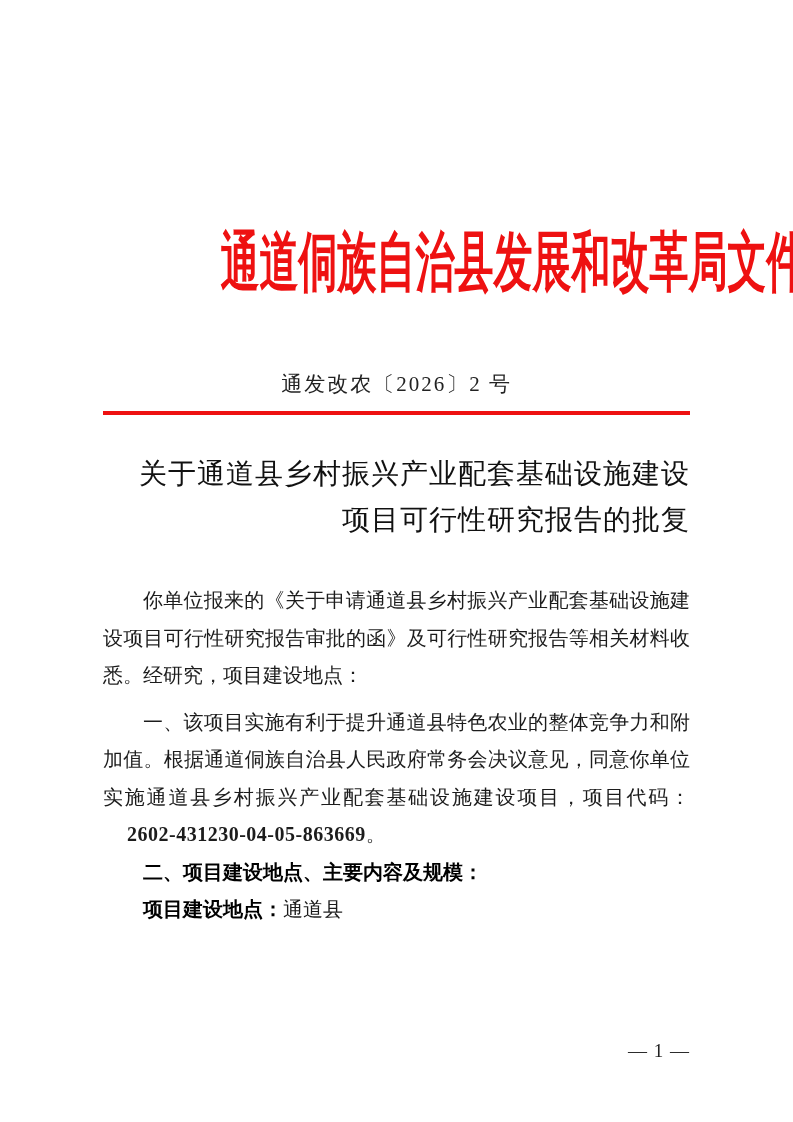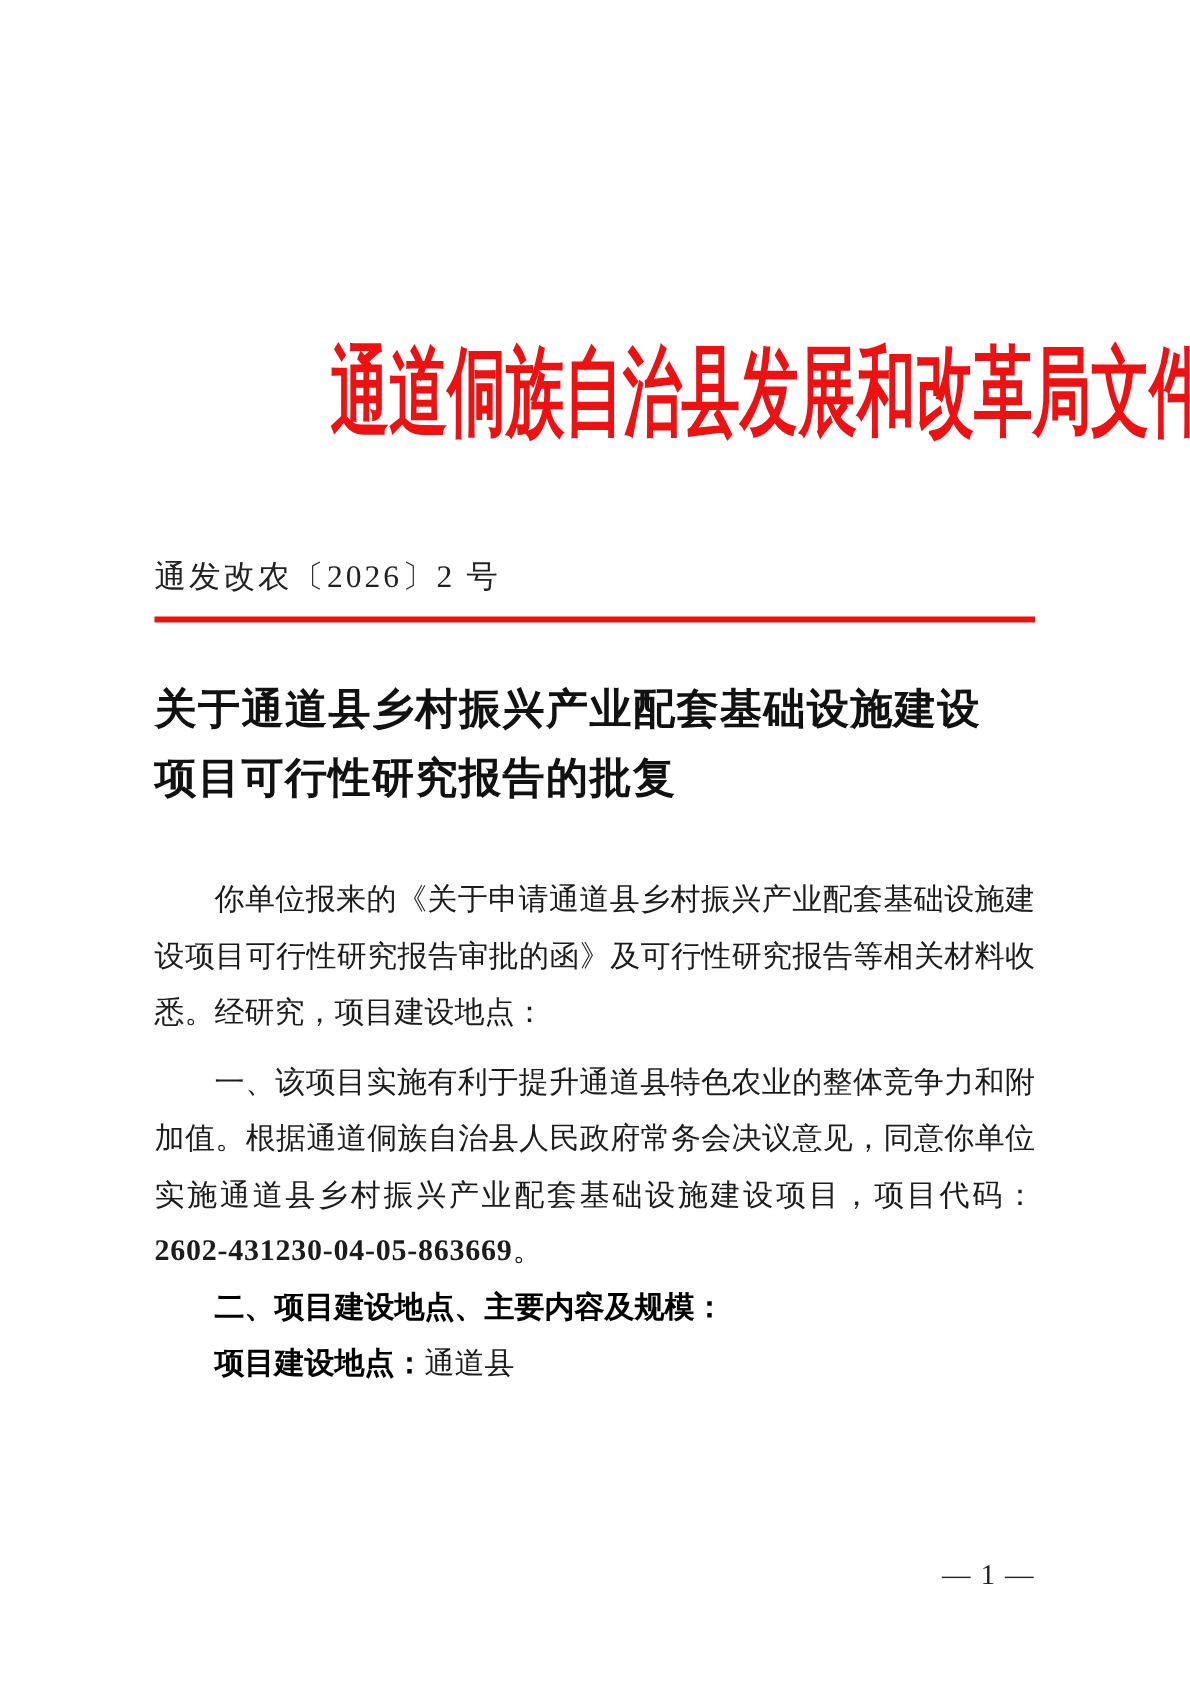--- a/index.html
+++ b/index.html
@@ -31,39 +31,39 @@
     font-weight:bold;
     line-height:65px;
     white-space:nowrap;
     text-align:center;
     transform:scaleX(0.60);
     transform-origin:50% 50%;
     font-family:"Liberation Serif","DejaVu Serif",serif;
   }
   .doc-number{
     margin-top:76px;
-    text-align:left;
+    text-align:center;
     font-size:21px;
     line-height:27px;
     letter-spacing:2px;
     color:#222;
   }
   .red-rule{
     margin-top:13px;
     width:587px;
     height:4px;
     background:var(--accent-red);
     border:none;
   }
   .doc-title{
     margin-top:36px;
-    text-align:left;
+    text-align:right;
     font-size:28px;
     line-height:46px;
-    font-weight:bold;
+    font-weight:normal;
     letter-spacing:1px;
     color:#111;
   }
   .body-text{
     margin-top:39px;
     font-size:20px;
     line-height:37.5px;
     text-align:justify;
     color:#1c1c1c;
   }
@@ -76,20 +76,21 @@
     color:#000;
   }
   .bold-label{
     font-weight:bold;
     color:#000;
   }
   .project-code{
     font-weight:bold;
     letter-spacing:0.5px;
     white-space:nowrap;
+    margin-left:24px;
   }
   .page-footer{
     position:absolute;
     top:1040px;
     right:103px;
     font-size:19px;
     letter-spacing:1px;
     color:#222;
   }
 </style>

